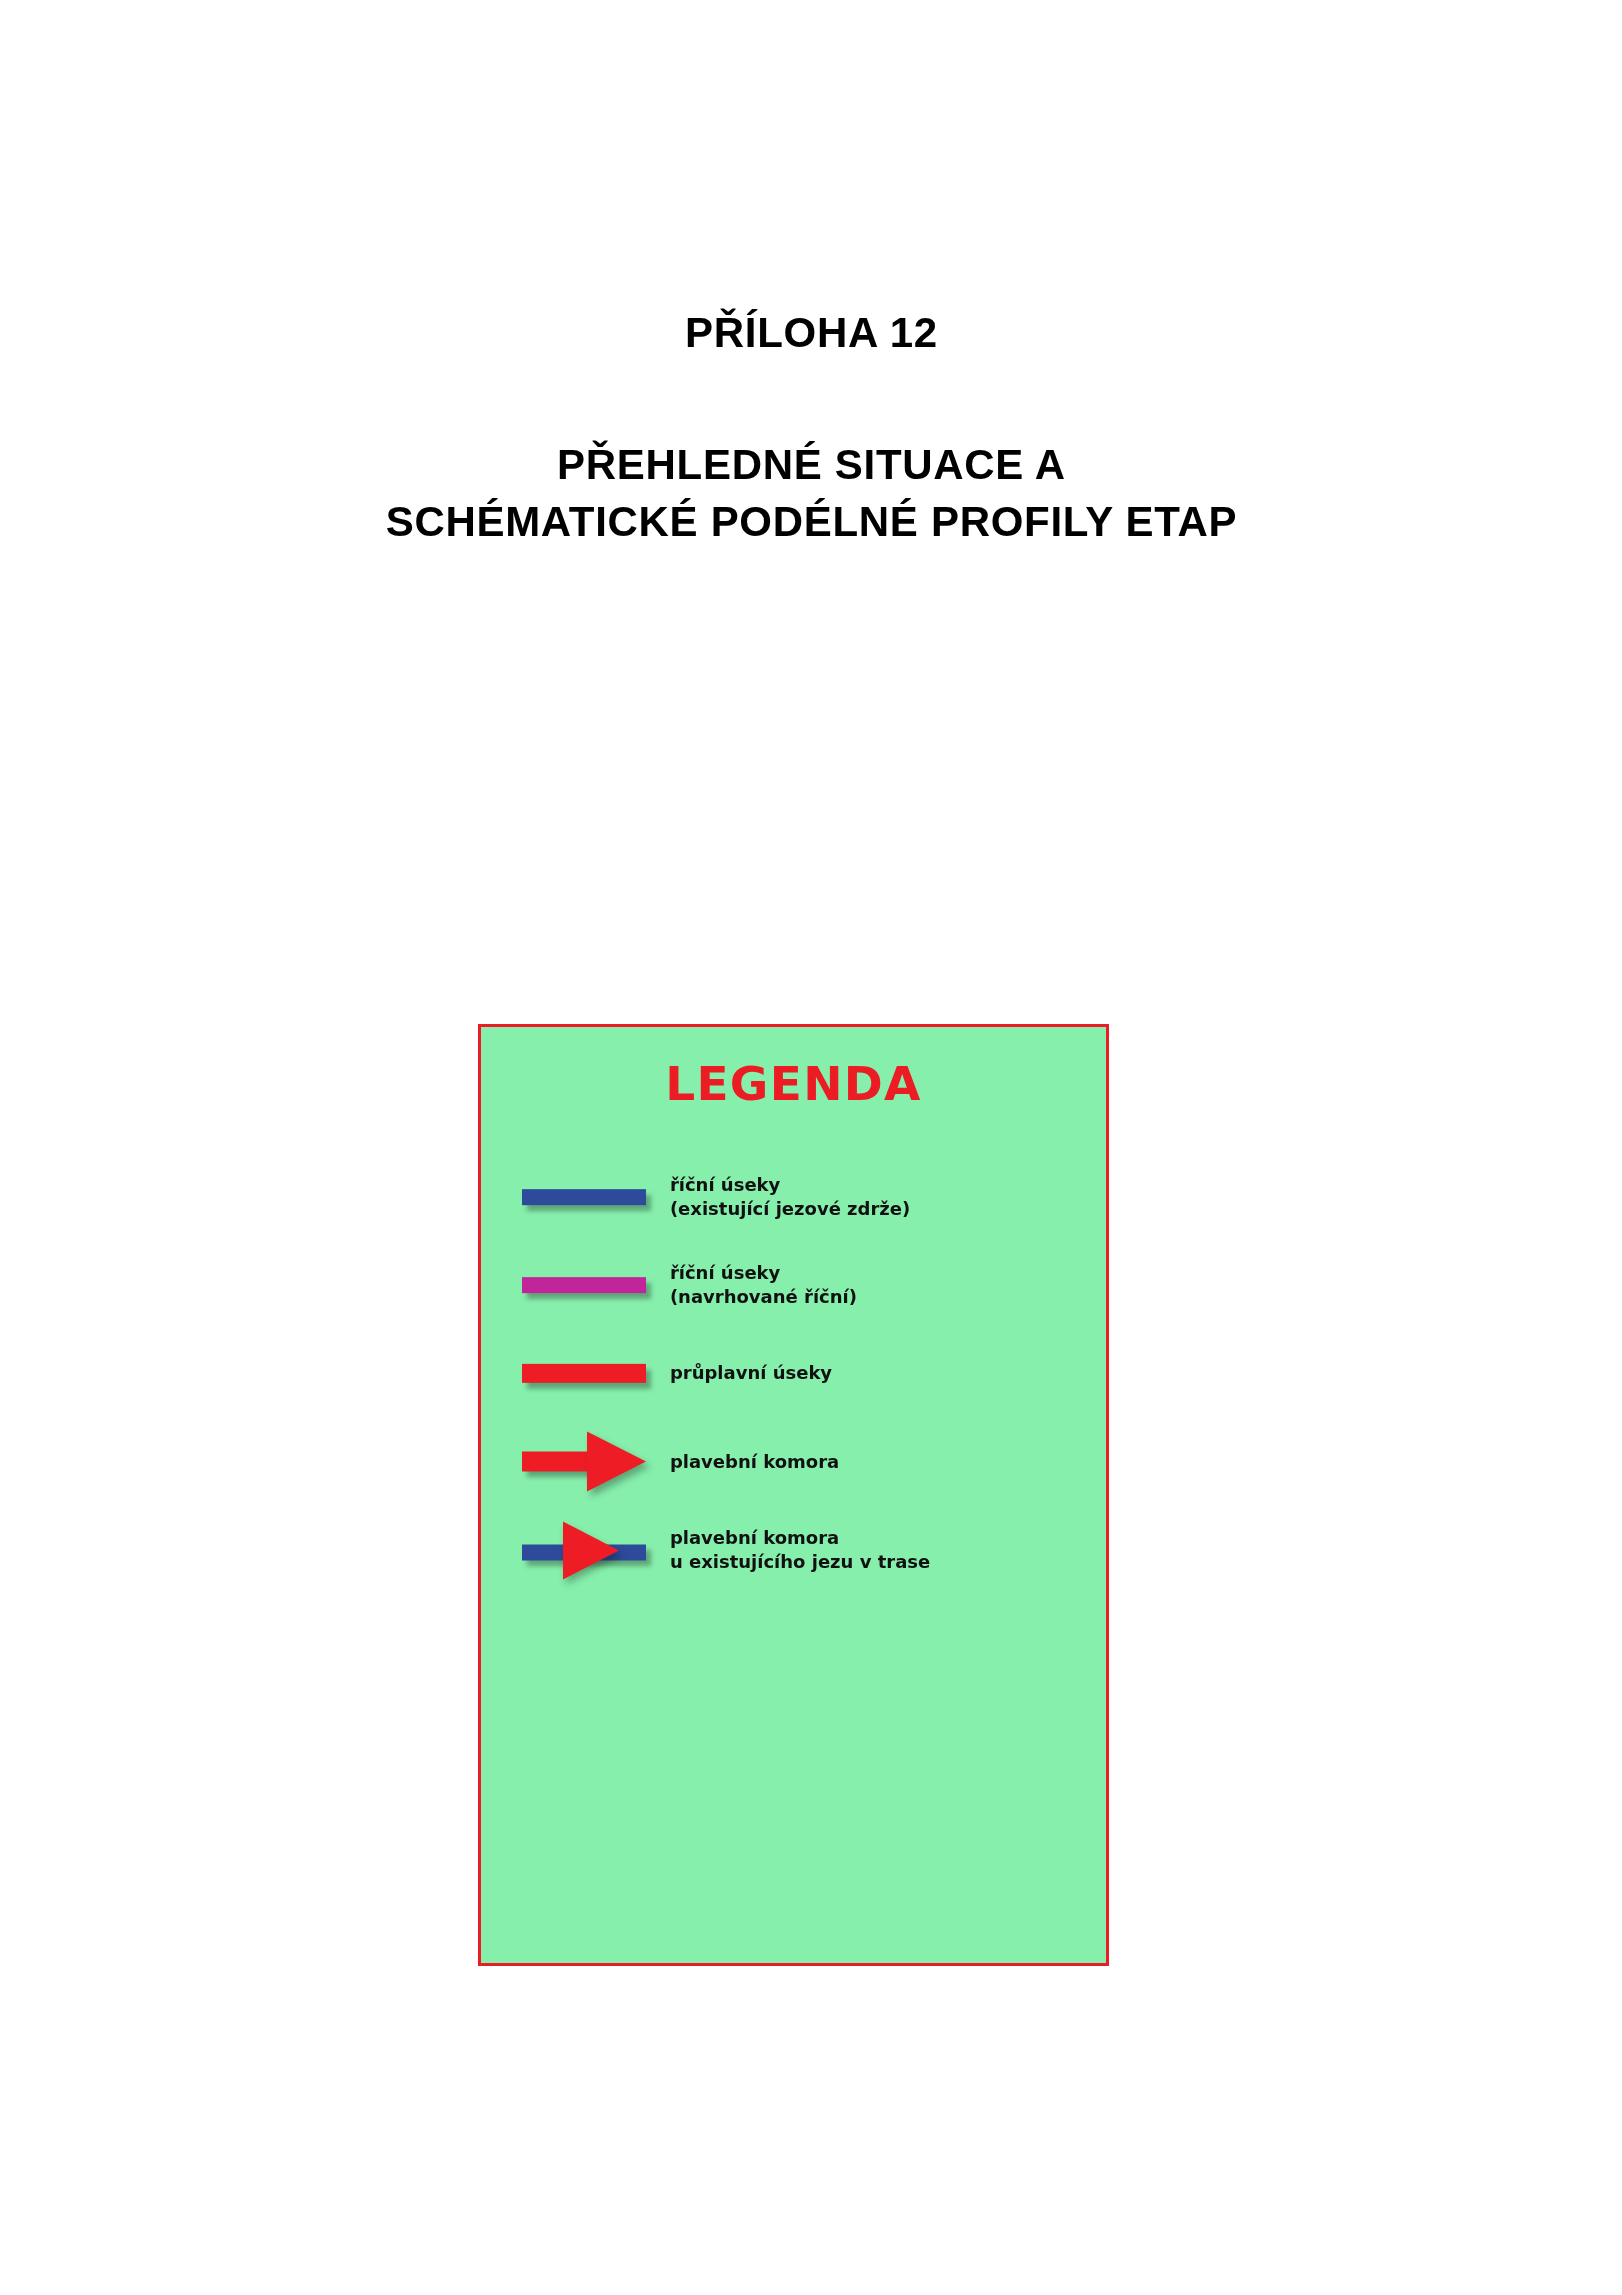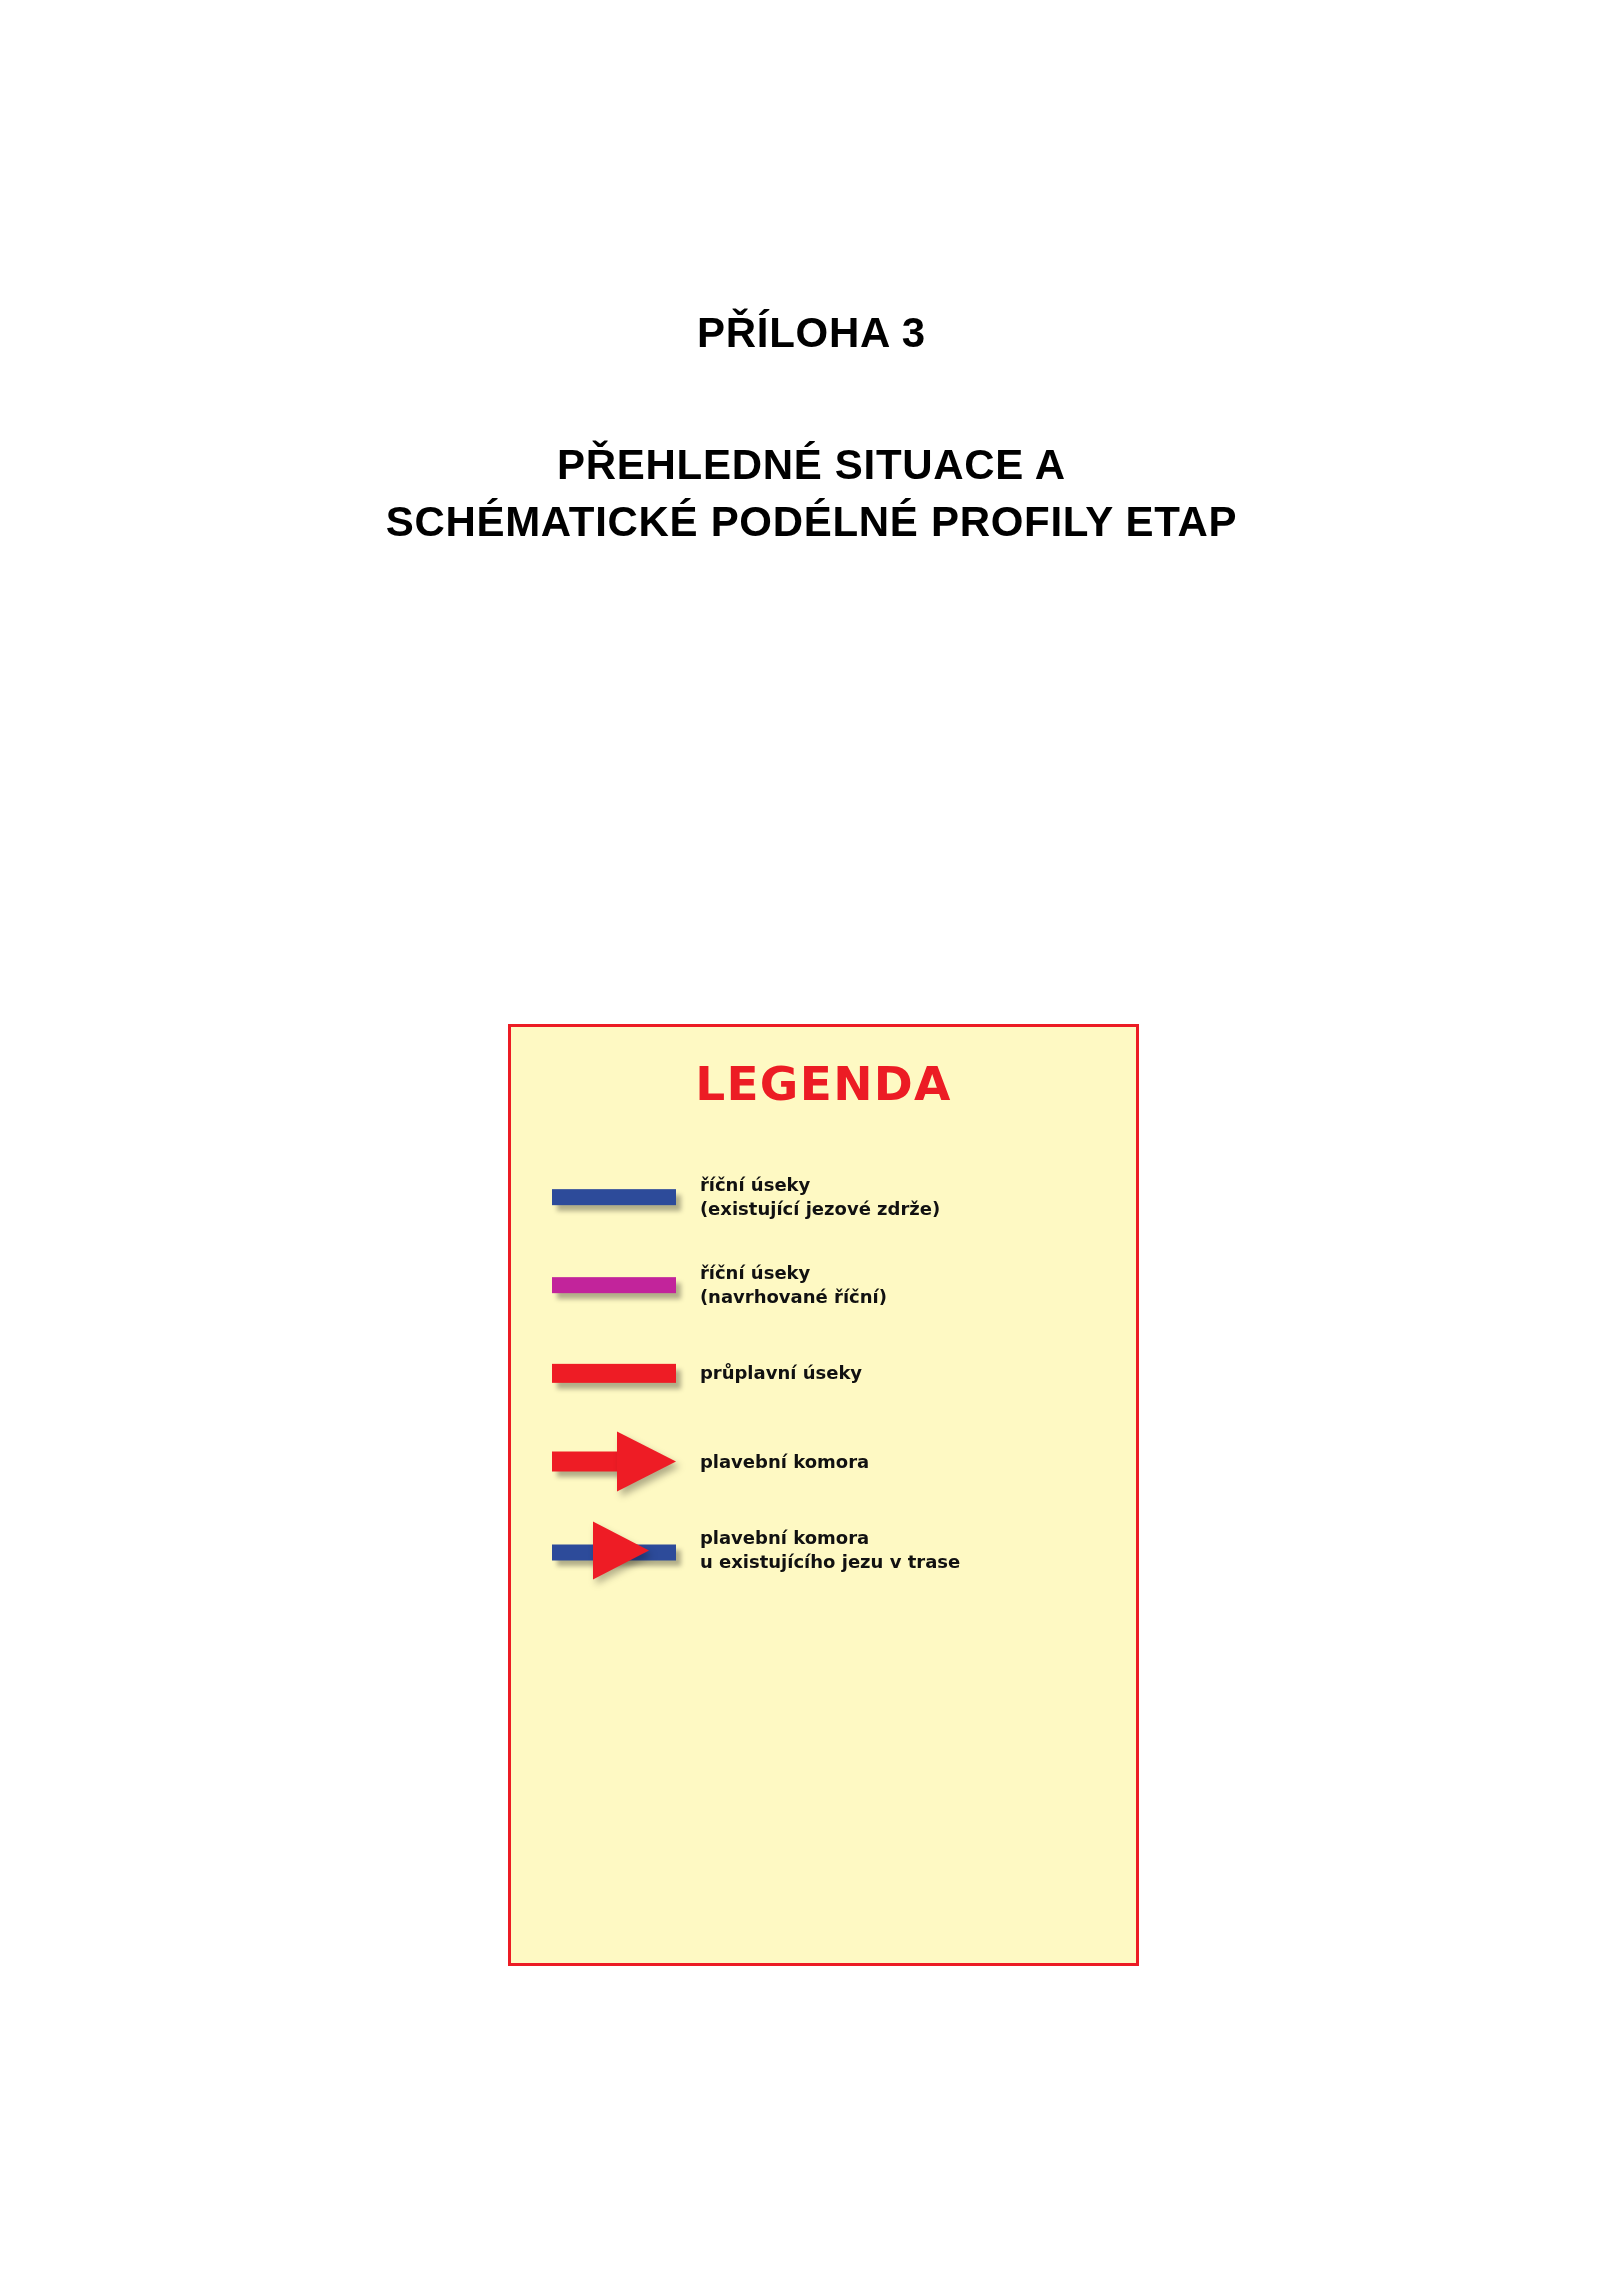--- a/index.html
+++ b/index.html
@@ -43,23 +43,22 @@
   }
 
   
   .legend-box {
     position: absolute;
     left: 478px;
     top: 1024px;
     width: 631px;
     height: 942px;
     border: 3.9px solid #ec1c24;
-    background: #fef9c3;
+    background: #86efac;
     box-sizing: border-box;
-    margin-left: 30px;
   }
   .legend-heading {
     text-align: center;
     color: #ec1c24;
     font-size: 47px;
     font-weight: bold;
     letter-spacing: 1.3px;
     margin-top: 29.4px;
     font-family: "DejaVu Sans", sans-serif;
   }
@@ -205,21 +204,21 @@
     width: 14.4px;
     height: 39px;
     background: #2d4b9a;
     box-shadow: 3.9px 5.2px 3.9px rgba(0,0,0,0.28);
   }
 </style>
 </head>
 <body>
 
 <div class="title-block">
-  <div class="appendix-title">PŘÍLOHA 3</div>
+  <div class="appendix-title">PŘÍLOHA 12</div>
   <div class="doc-title">
     <span class="line">PŘEHLEDNÉ SITUACE A</span>
     <span class="line">SCHÉMATICKÉ PODÉLNÉ PROFILY ETAP</span>
   </div>
 </div>
 
 <div class="legend-box">
   <div class="legend-heading">LEGENDA</div>
 
   <div class="legend-list">

